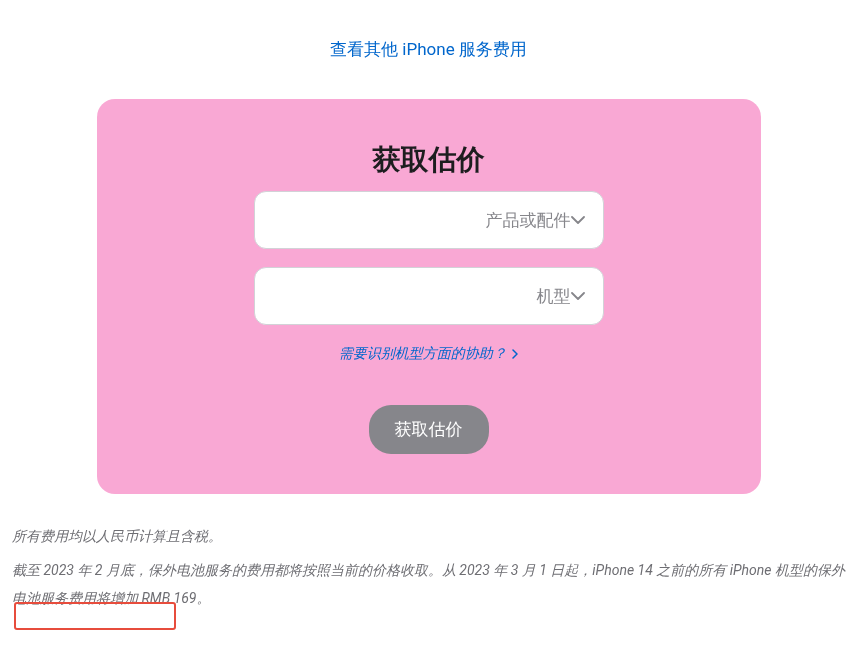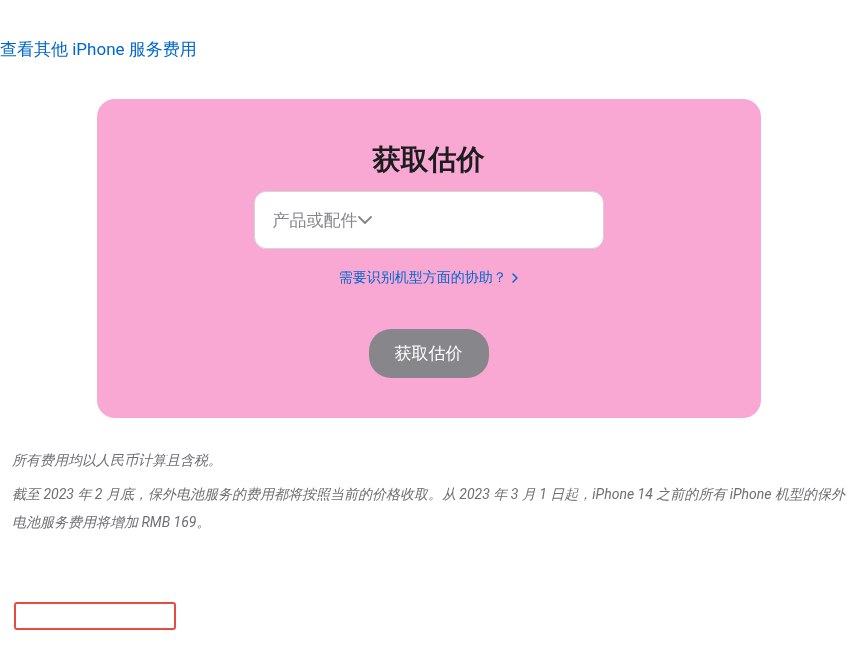--- a/index.html
+++ b/index.html
@@ -8,20 +8,21 @@
       box-sizing: border-box;
     }
     body {
       font-family: -apple-system, BlinkMacSystemFont, "Segoe UI", Roboto, "Helvetica Neue", Arial, sans-serif;
       background: #fff;
       width: 857px;
       height: 663px;
       position: relative;
     }
     .top-link {
+      text-align: center;
       padding-top: 38px;
       padding-bottom: 20px;
     }
     .top-link a {
       color: #0066cc;
       text-decoration: none;
       font-size: 17px;
     }
     .card {
       background: #f9a8d4;
@@ -53,35 +54,36 @@
       background: #fff;
       border: 1px solid #d2d2d7;
       border-radius: 12px;
       padding: 0 18px;
       font-size: 17px;
       color: #86868b;
       text-align: left;
       cursor: pointer;
       display: flex;
       align-items: center;
-      justify-content: flex-start;
+      justify-content: flex-end;
     }
     .chevron {
       display: inline-flex;
       align-items: center;
       justify-content: center;
     }
     .help-link {
       margin-top: 10px;
       margin-bottom: 42px;
     }
     .help-link a {
       color: #0066cc;
       text-decoration: none;
       font-size: 14px;
+      font-style: italic;
     }
     .help-chevron {
       display: inline-block;
       margin-left: 2px;
       vertical-align: middle;
     }
     .submit-btn {
       background: #86868b;
       color: #fff;
       border: none;
@@ -128,20 +130,30 @@
     <div class="select-input">
       <span>产品或配件</span>
       <span class="chevron">
         <svg width="14" height="8" viewBox="0 0 14 8" fill="none">
           <path d="M1 1L7 7L13 1" stroke="#86868b" stroke-width="1.8" stroke-linecap="round" stroke-linejoin="round"></path>
         </svg>
       </span>
     </div>
   </div>
 
+  <div class="select-wrapper">
+    <div class="select-input">
+      <span>机型</span>
+      <span class="chevron">
+        <svg width="14" height="8" viewBox="0 0 14 8" fill="none">
+          <path d="M1 1L7 7L13 1" stroke="#86868b" stroke-width="1.8" stroke-linecap="round" stroke-linejoin="round"></path>
+        </svg>
+      </span>
+    </div>
+  </div>
 
   <div class="help-link">
     <a href="#">
       <span>需要识别机型方面的协助？</span>
       <span class="help-chevron">
         <svg width="6" height="10" viewBox="0 0 6 10" fill="none">
           <path d="M1 1L5 5L1 9" stroke="#0066cc" stroke-width="1.5" stroke-linecap="round" stroke-linejoin="round"></path>
         </svg>
       </span>
     </a>

